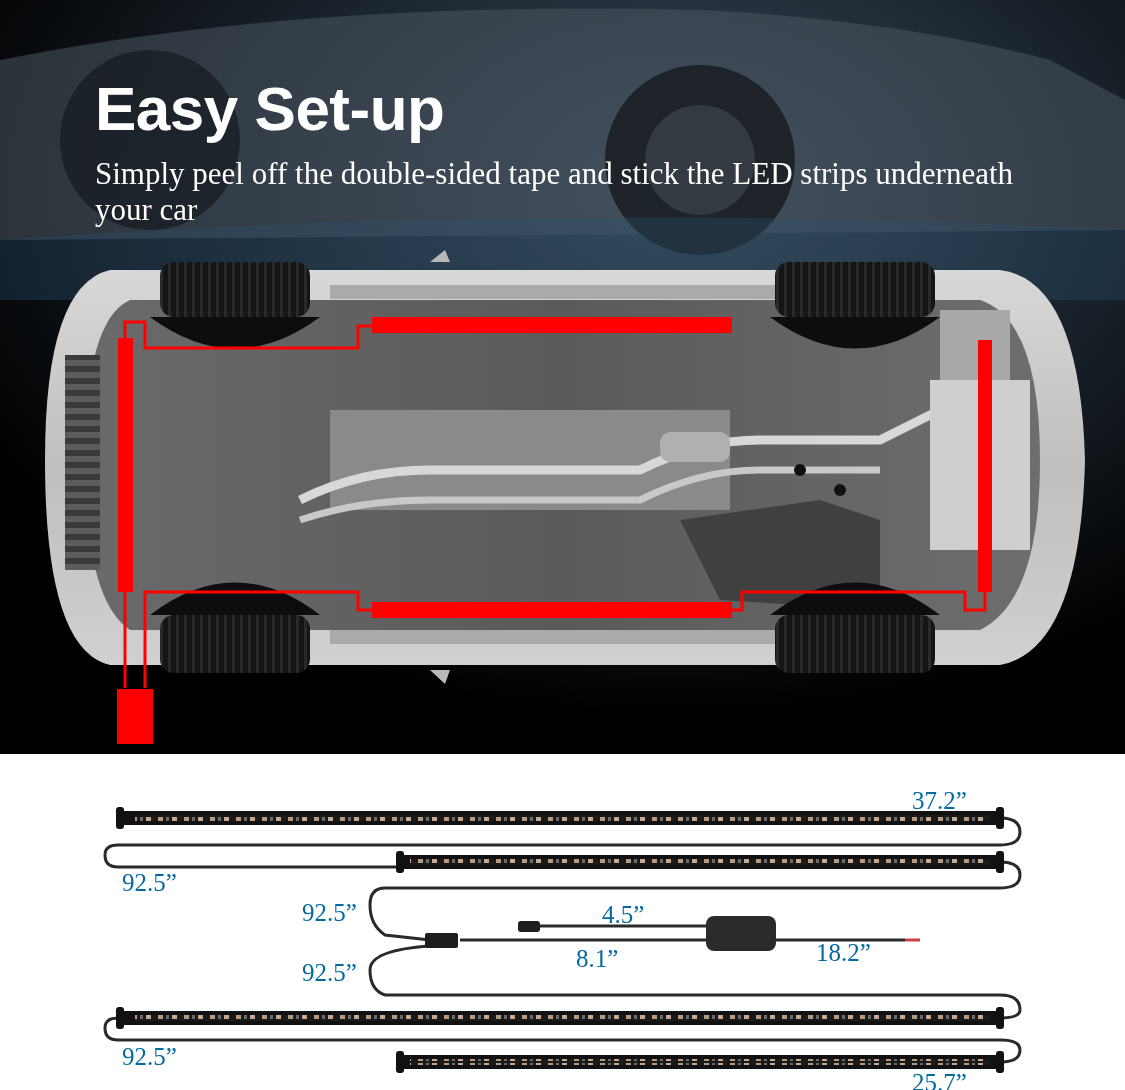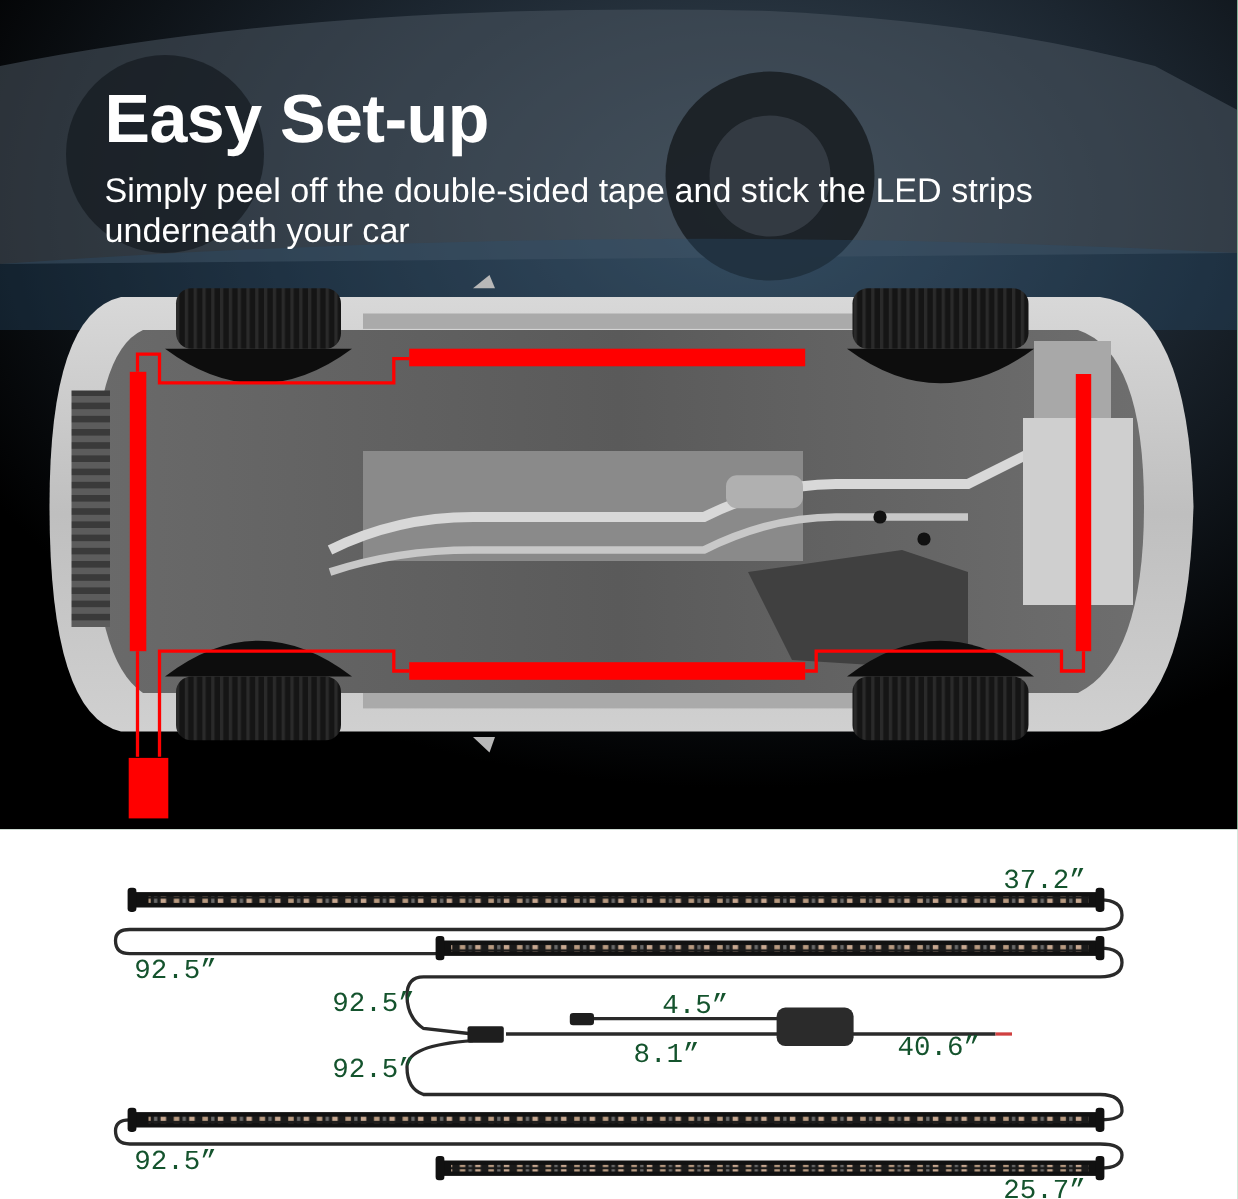--- a/index.html
+++ b/index.html
@@ -1,22 +1,22 @@
 <!DOCTYPE html>
 <html><head>
 <meta charset="utf-8">
 <style>
   html, body { margin: 0; padding: 0; background: #ffffff; }
   body { width: 1125px; height: 1090px; position: relative; overflow: hidden; font-family: "Liberation Sans", sans-serif; }
-  .top-panel { position: absolute; left: 0; top: 0; width: 1125px; height: 754px; background: #15803d; overflow: hidden; }
+  .top-panel { position: absolute; left: 0; top: 0; width: 1125px; height: 754px; background: #404040; overflow: hidden; }
   .top-bg { position: absolute; left: 0; top: 0; }
   .title { position: absolute; left: 95px; top: 78px; color: #fff; font-weight: bold; font-size: 62px; letter-spacing: -0.5px; line-height: 1; margin: 0; font-family: "Liberation Sans", sans-serif; }
-  .subtitle { position: absolute; left: 95px; top: 156px; color: #fff; font-size: 31px; line-height: 36px; margin: 0; width: 960px; font-family: Liberation Sans, sans-serif; }
+  .subtitle { position: absolute; left: 95px; top: 156px; color: #fff; font-size: 31px; line-height: 36px; margin: 0; width: 960px; font-family: Liberation Serif, serif; }
   .bottom-panel { position: absolute; left: 0; top: 754px; width: 1125px; height: 336px; background: #fff; }
-  .dim { position: absolute; font-size: 25px; color: #14532d; font-family: Liberation Mono, monospace; line-height: 1; }
+  .dim { position: absolute; font-size: 25px; color: #0369a1; font-family: Liberation Serif, serif; line-height: 1; }
 </style>
 </head>
 <body>
 
 <div class="top-panel">
   <svg class="top-bg" width="1125" height="754" viewBox="0 0 1125 754">
     <defs>
       <radialGradient id="bgglow" cx="0.6" cy="0.25" r="0.7">
         <stop offset="0" stop-color="#3a4a58"></stop>
         <stop offset="0.5" stop-color="#1c2630"></stop>
@@ -148,17 +148,17 @@
       <rect x="396" y="1051" width="8" height="22" rx="3"></rect>
       <rect x="996" y="1051" width="8" height="22" rx="3"></rect>
     </g>
   </svg>
 
   <span class="dim" style="left:912px;top:34px">37.2”</span>
   <span class="dim" style="left:122px;top:116px">92.5”</span>
   <span class="dim" style="left:302px;top:146px">92.5”</span>
   <span class="dim" style="left:602px;top:148px">4.5”</span>
   <span class="dim" style="left:576px;top:192px">8.1”</span>
-  <span class="dim" style="left:816px;top:186px">40.6”</span>
+  <span class="dim" style="left:816px;top:186px">18.2”</span>
   <span class="dim" style="left:302px;top:206px">92.5”</span>
   <span class="dim" style="left:122px;top:290px">92.5”</span>
   <span class="dim" style="left:912px;top:316px">25.7”</span>
 </div>
 
 </body></html>

